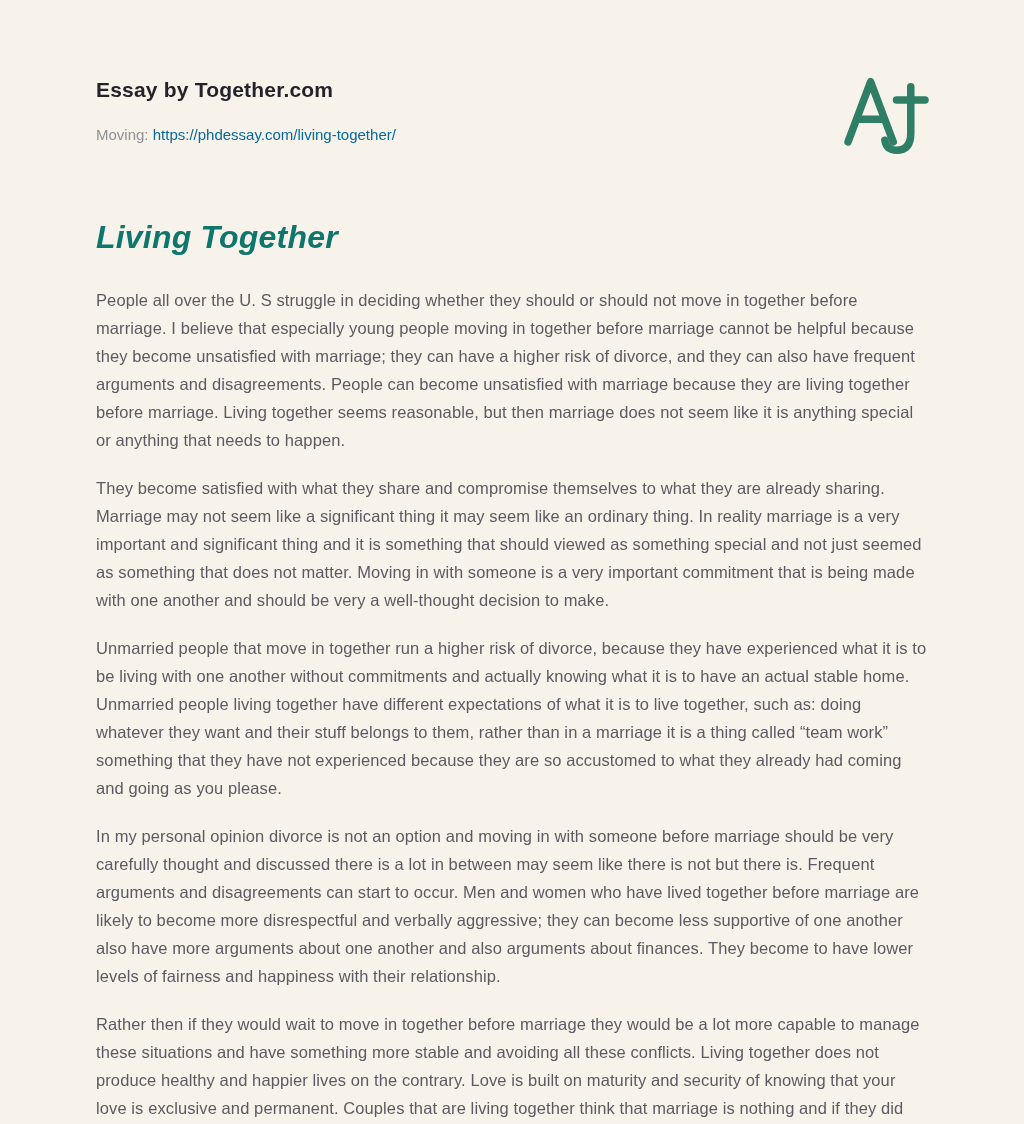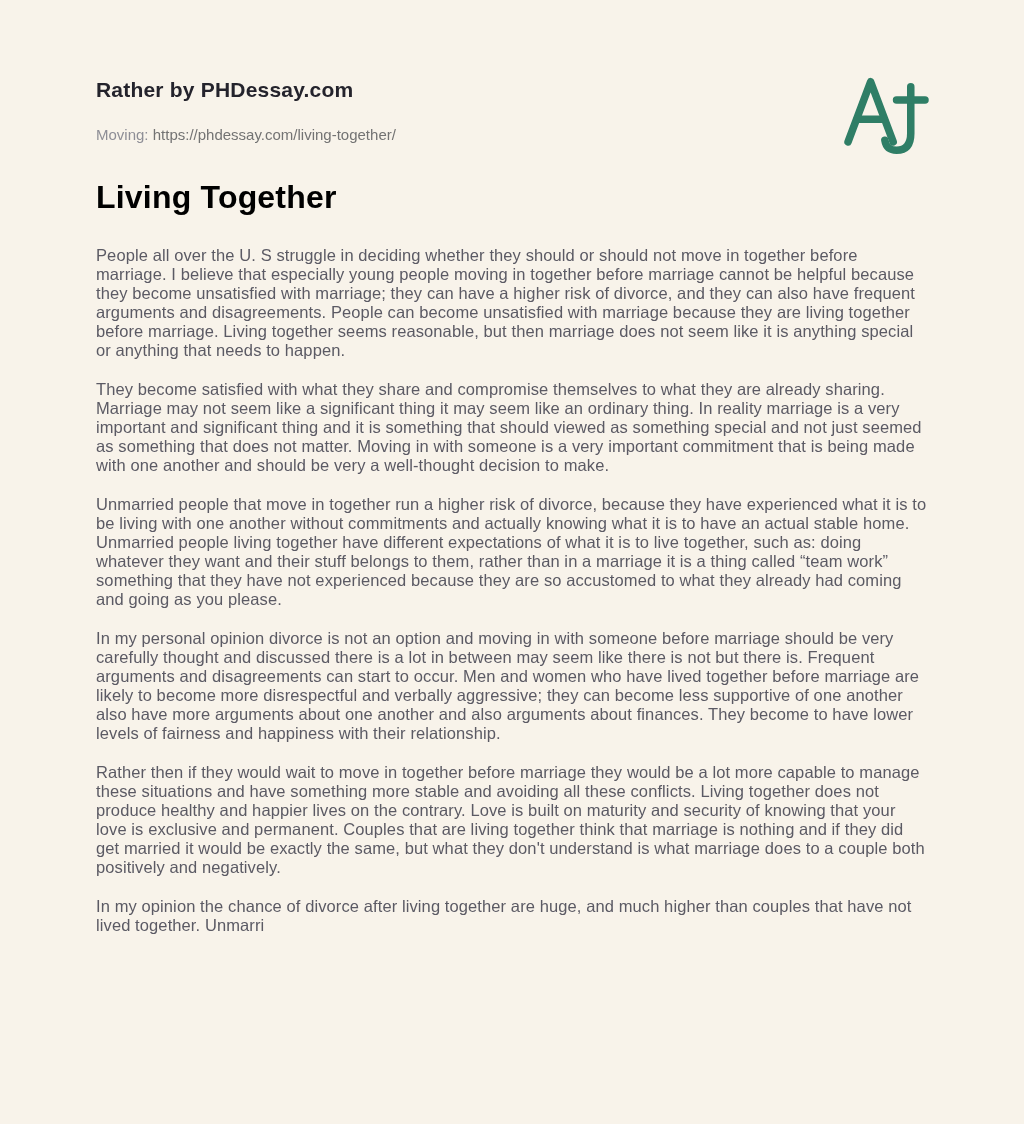--- a/index.html
+++ b/index.html
@@ -23,55 +23,56 @@
     font-weight: 700;
     color: #24232C;
     letter-spacing: 0.2px;
   }
   .source-line {
     margin-top: 24px;
     font-size: 15px;
     color: #8E8E96;
   }
   .source-link {
-    color: #737373;
+    color: #0369a1;
     text-decoration: none;
     cursor: pointer;
   }
   .logo {
     position: absolute;
     top: 68px;
     right: 94px;
     width: 92px;
     height: 96px;
   }
   .essay-title {
-    margin-top: 36px;
+    margin-top: 76px;
     font-size: 32px;
     font-weight: 700;
-    color: #000000;
+    color: #0f766e;
     letter-spacing: 0.2px;
+    font-style: italic;
   }
   .paragraphs {
     margin-top: 30px;
   }
   .para {
     font-size: 16.5px;
-    line-height: 19px;
+    line-height: 28px;
     color: #5B5A64;
     margin-bottom: 20px;
     letter-spacing: 0.1px;
   }
 </style>
 </head>
 <body>
 
 <div class="page">
 
-  <div class="header-title">Rather by PHDessay.com</div>
+  <div class="header-title">Essay by Together.com</div>
 
   <div class="source-line">
     <span>Moving:</span>
     <a class="source-link">https://phdessay.com/living-together/</a>
   </div>
 
   <div class="logo">
     <svg width="92" height="96" viewBox="0 0 110 114" fill="none" xmlns="http://www.w3.org/2000/svg">
 
       <path d="M12 88 L39 16 L66 88" stroke="#2F7E66" stroke-width="9" stroke-linecap="round" stroke-linejoin="round" fill="none"></path>

